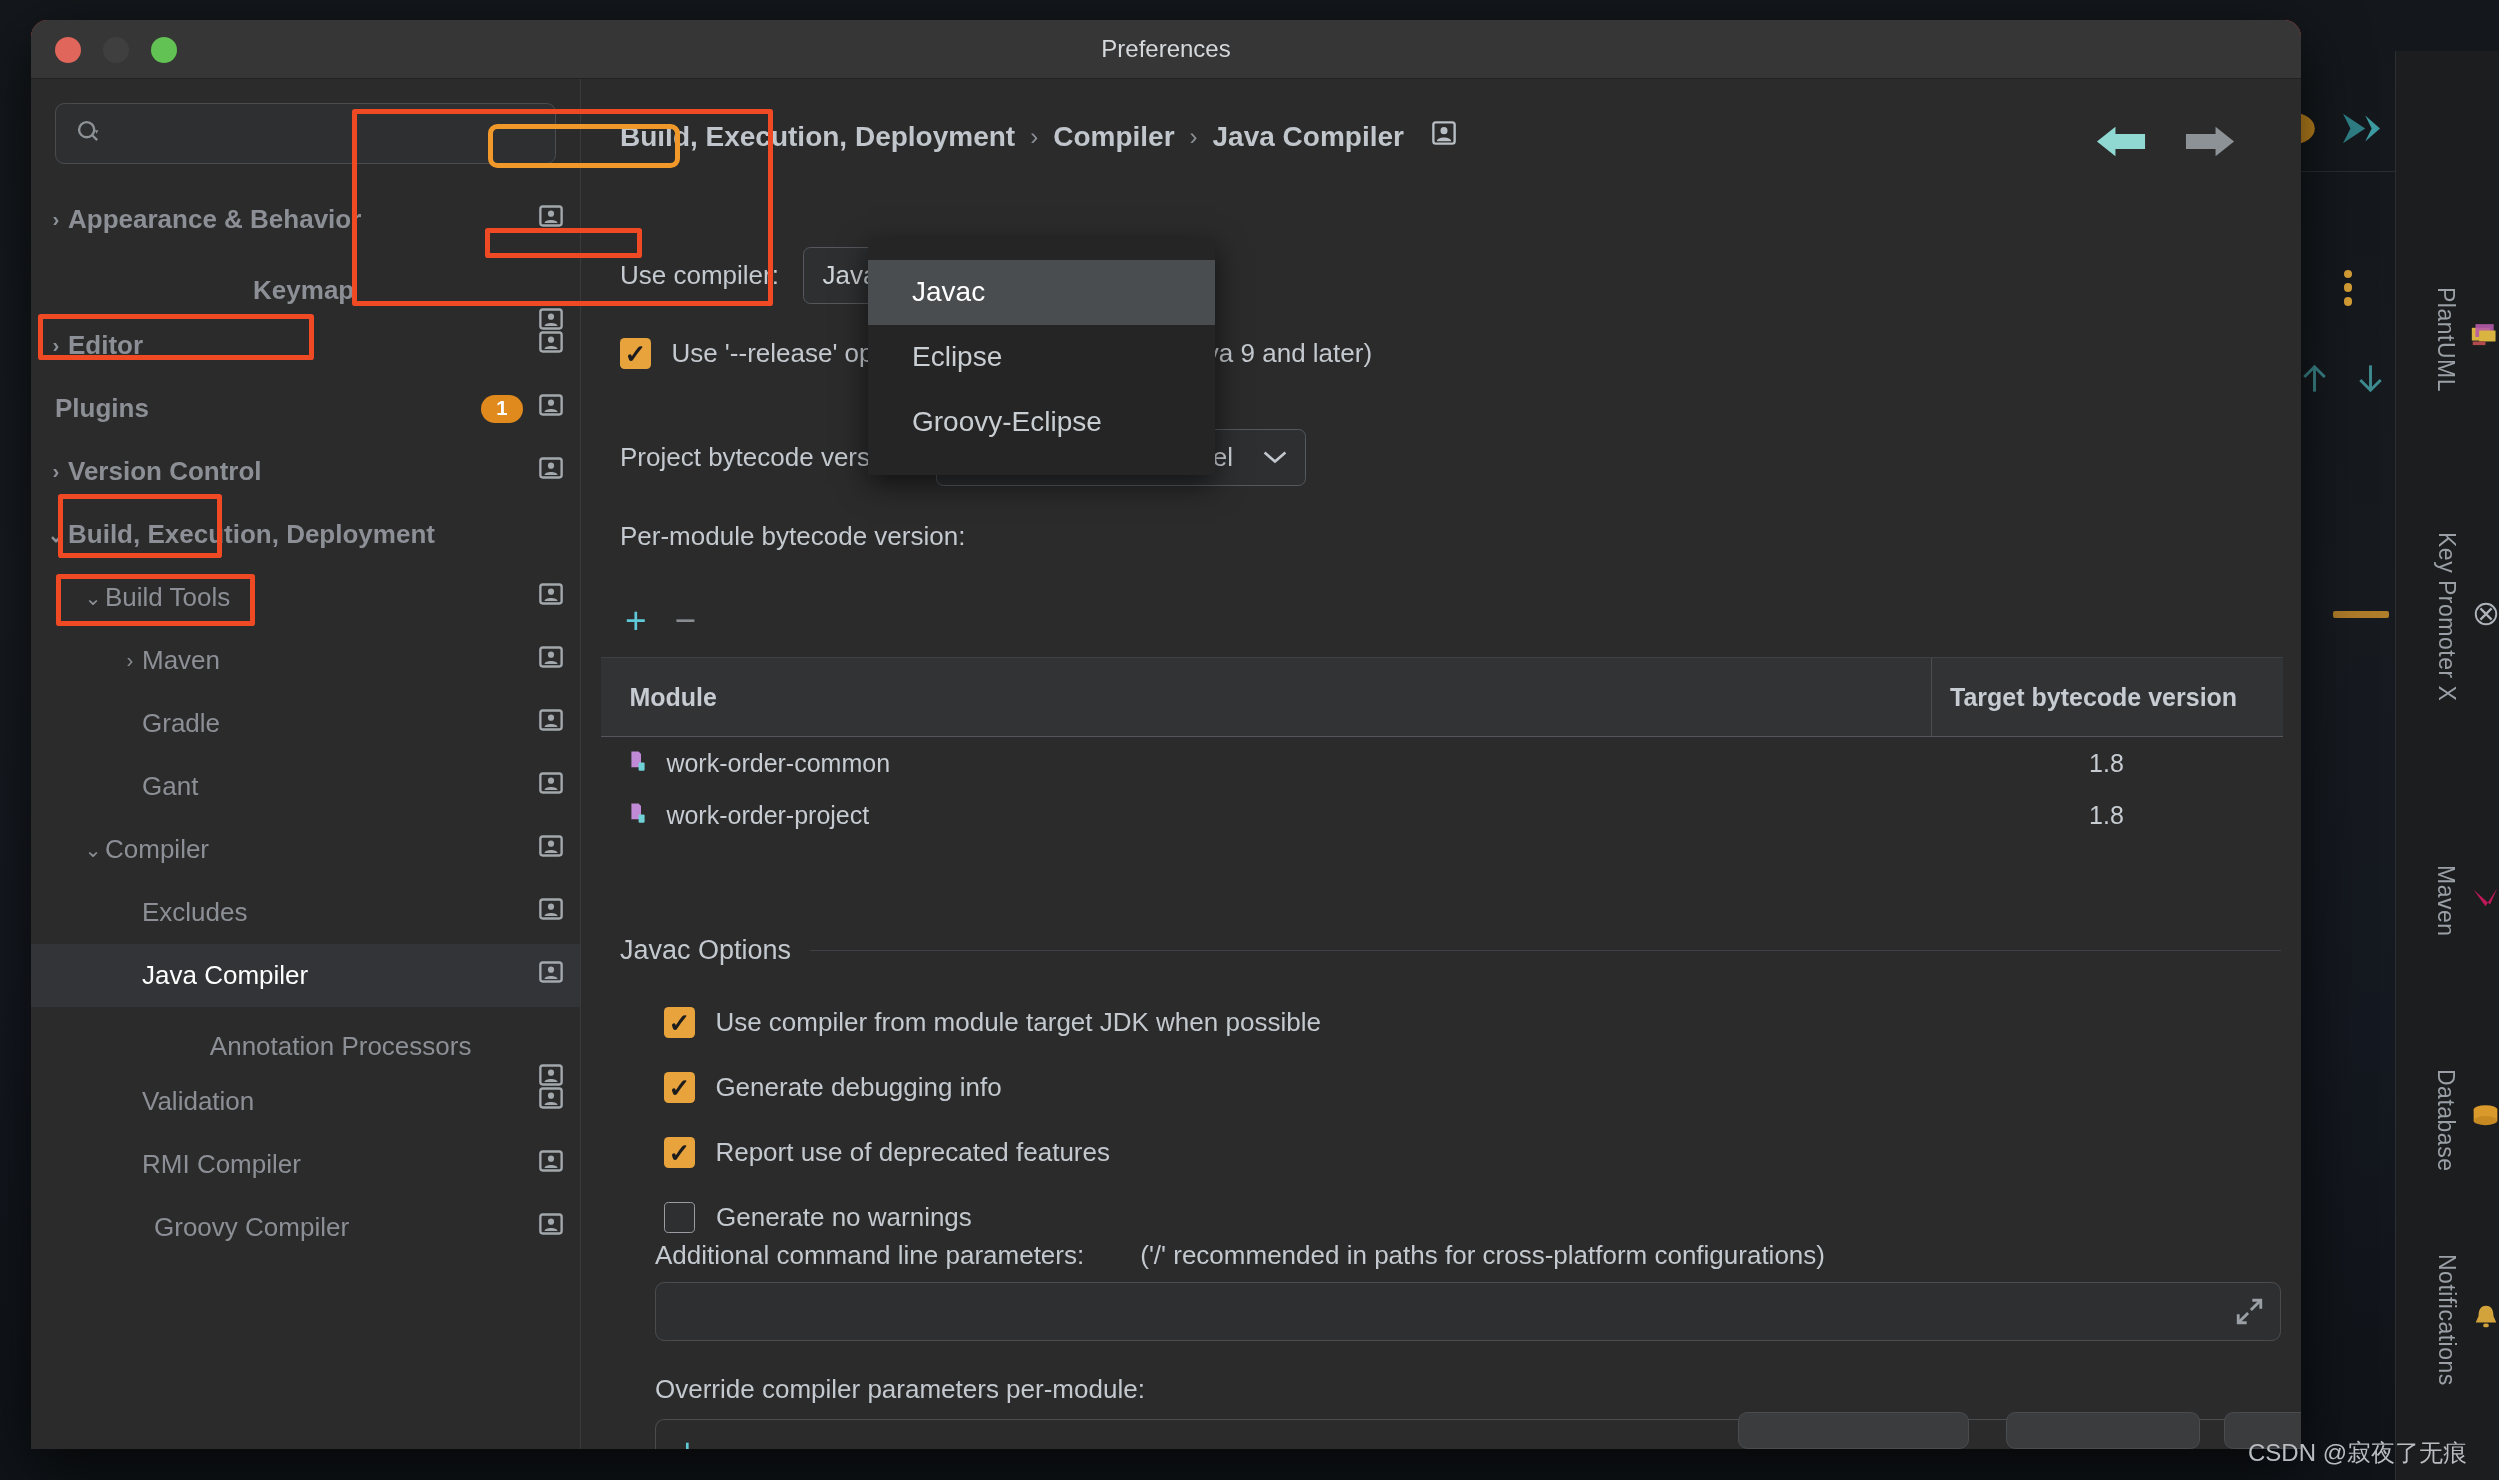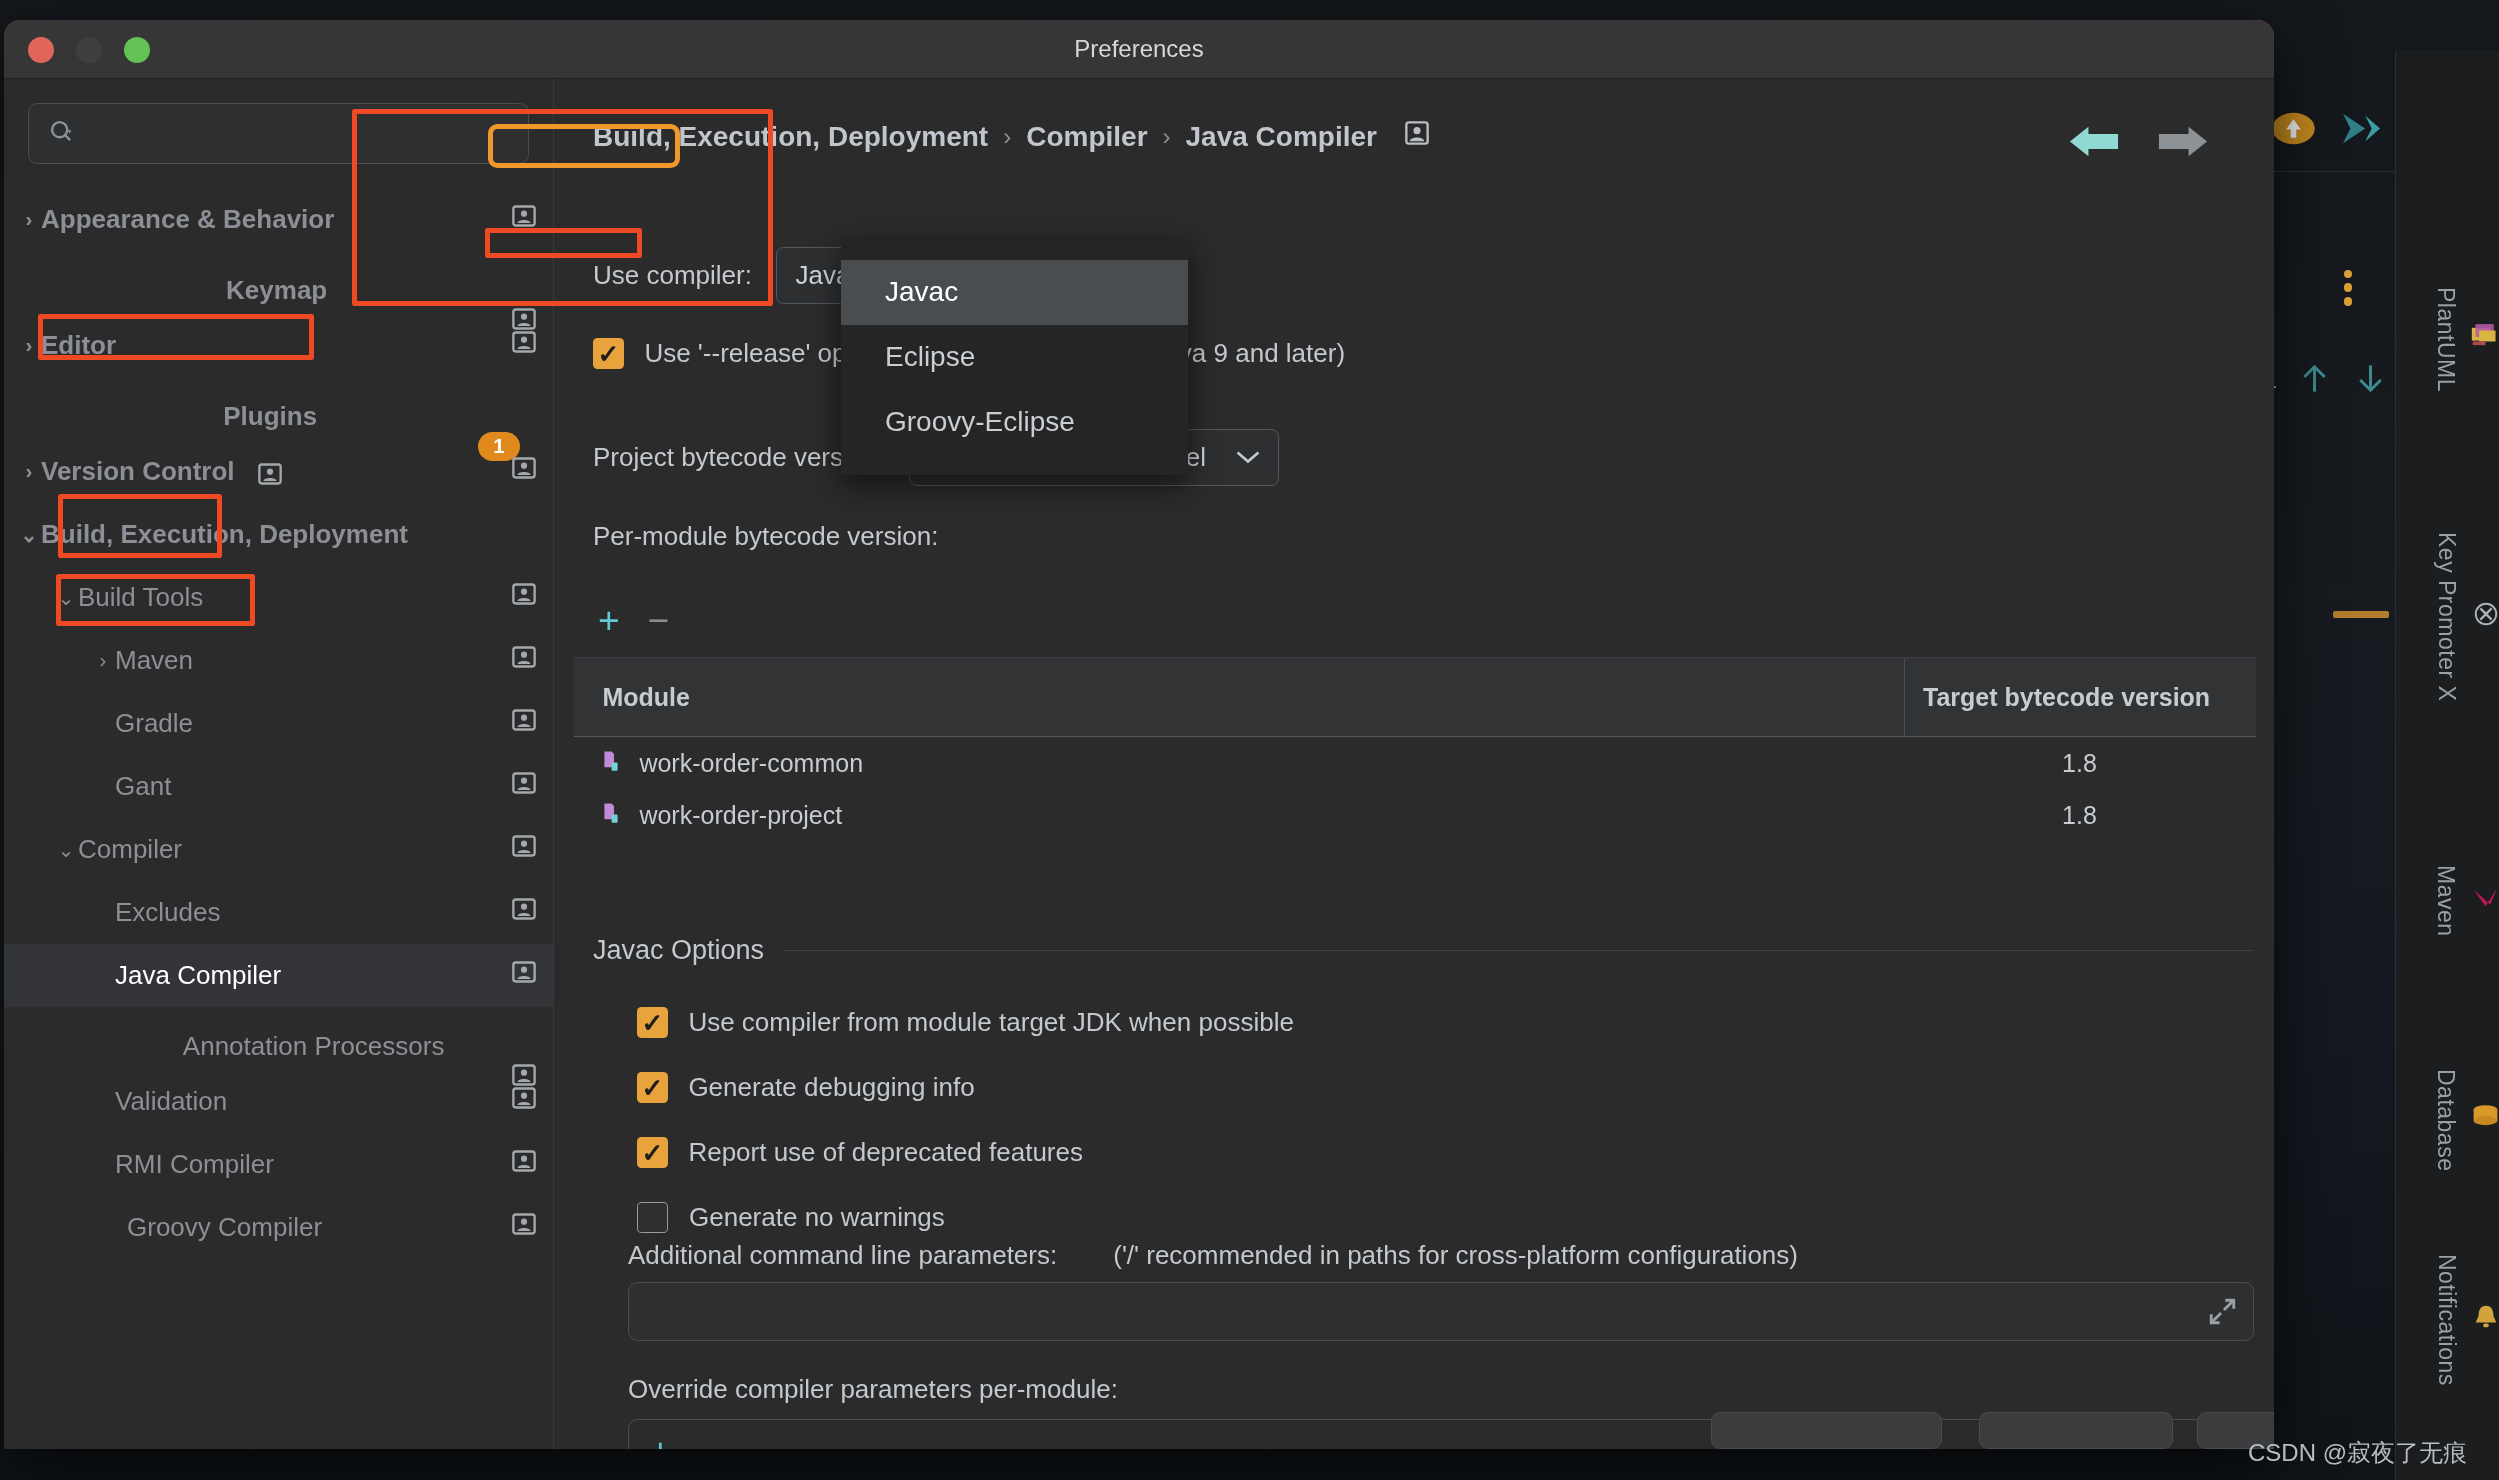--- a/index.html
+++ b/index.html
@@ -48,21 +48,21 @@
     color:#9aa0a6; font-size:23px; letter-spacing:0.5px;
     writing-mode:vertical-rl;
   }
   .side-tab .lbl { writing-mode:vertical-rl; }
   .tab-ic { writing-mode:horizontal-tb; }
 
   .ide-underline { position:absolute; right:111px; top:611px; width:56px; height:6.5px; background:#b07d2a; border-radius:1.9px;}
 
   
   .dialog {
-    position:absolute; left:4px; top:20.4px; width:2270px; height:1429px;
+    position:absolute; left:31px; top:20.4px; width:2270px; height:1429px;
     background:#ef4444; border-radius:16.7px 16.7px 0 0;
     overflow:hidden;
     box-shadow: 0 18.5px 65px rgba(0,0,0,.7);
   }
   .titlebar {
     height:59px; background:#363636; position:relative;
     display:flex; align-items:center; justify-content:center;
     border-bottom:0.9px solid #222;
   }
   .title-text { color:#d6d9dc; font-size:24px; }
@@ -339,21 +339,21 @@
             </div>
             <div class="tree-item bold" style="padding-left: 13px;">
               <span class="arrow">›</span>
               <span class="lab">Editor</span>
               <span class="scope-ic"><svg width="24" height="26" viewBox="0 0 20 22">
                   <rect x="1" y="3" width="18" height="16" rx="2" fill="none" stroke="#b8bec4" stroke-width="2"></rect>
                   <circle cx="10" cy="9" r="2.6" fill="#b8bec4"></circle>
                   <path d="M4.5 17 C4.5 13.4 15.5 13.4 15.5 17 Z" fill="#b8bec4"></path>
                 </svg></span>
             </div>
-            <div class="tree-item bold" style=" flex-direction: column;">
+            <div class="tree-item bold" style="">
               <span class="arrow"></span>
               <span class="lab">Plugins</span>
               <span class="badge-count">1</span>
               <span class="scope-ic after-badge"><svg width="24" height="26" viewBox="0 0 20 22">
                   <rect x="1" y="3" width="18" height="16" rx="2" fill="none" stroke="#b8bec4" stroke-width="2"></rect>
                   <circle cx="10" cy="9" r="2.6" fill="#b8bec4"></circle>
                   <path d="M4.5 17 C4.5 13.4 15.5 13.4 15.5 17 Z" fill="#b8bec4"></path>
                 </svg></span>
             </div>
             <div class="tree-item bold" style="padding-left: 13px;">

